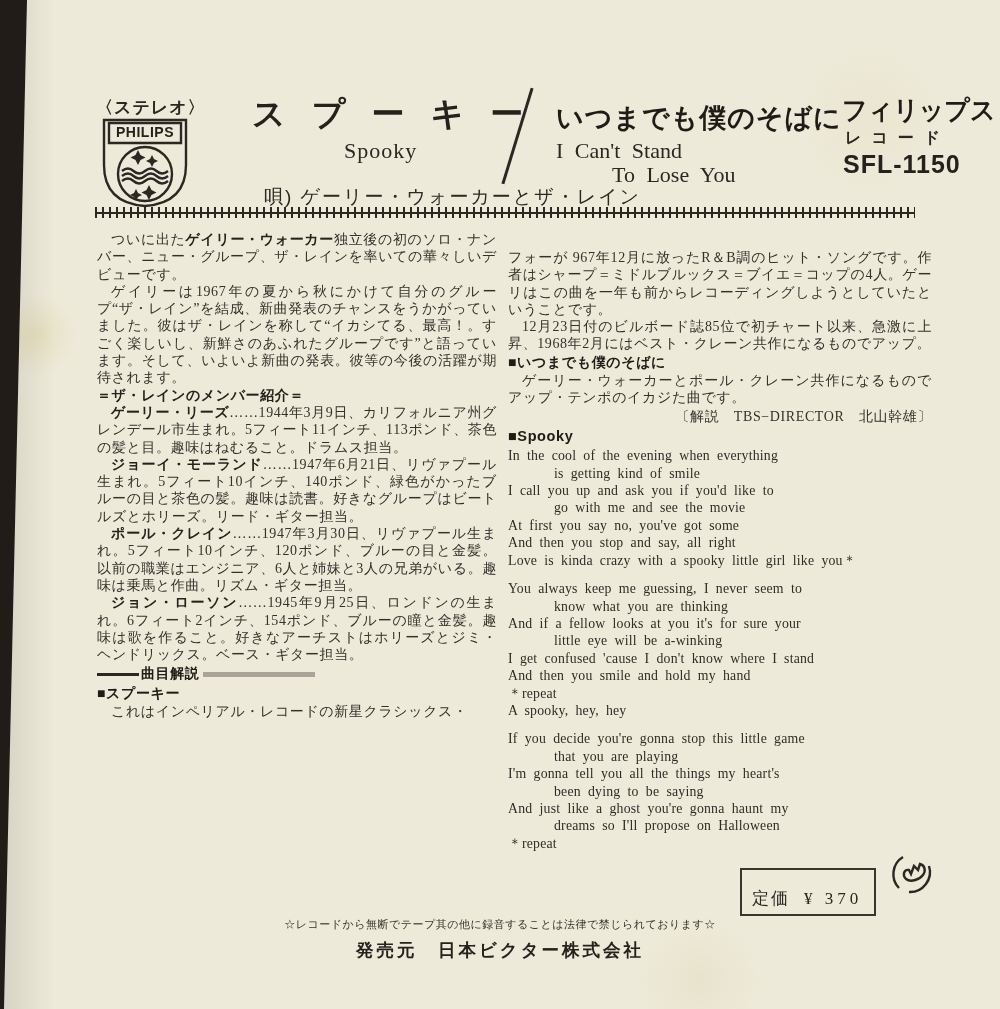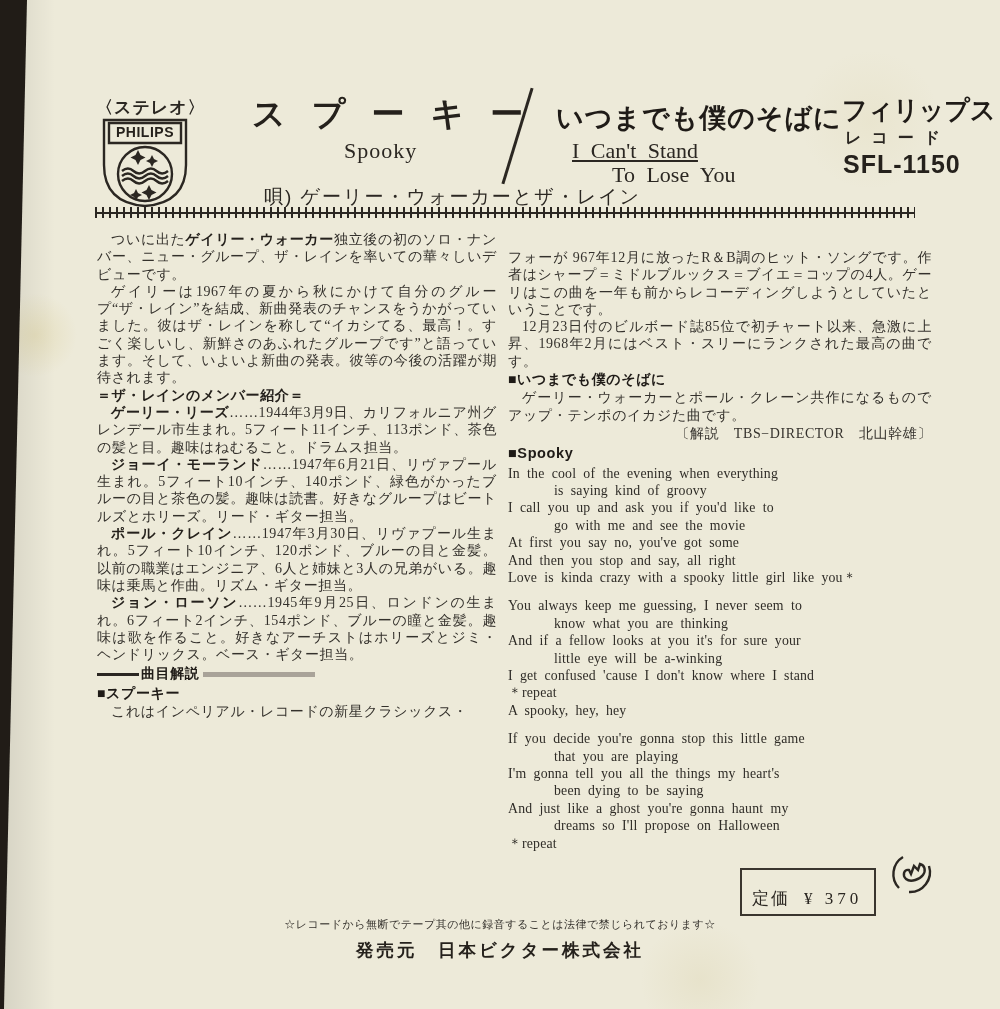--- a/index.html
+++ b/index.html
@@ -28,21 +28,21 @@
   .philips-word{position:absolute;left:0;right:0;top:7px;text-align:center;
     font-family:"Liberation Sans",sans-serif;font-weight:900;font-size:14px;
     letter-spacing:.5px;color:#25211c;}
   .title-jp-a{position:absolute;left:252px;top:92px;font-family:"Liberation Sans",sans-serif;
     font-weight:bold;font-size:33px;letter-spacing:26px;color:#25211c;white-space:nowrap;}
   .slash{position:absolute;left:516px;top:86px;width:3px;height:100px;background:#2b2722;
     transform:rotate(17deg);}
   .title-jp-b{position:absolute;left:556px;top:100px;font-family:"Liberation Sans",sans-serif;
     font-weight:900;font-size:27px;letter-spacing:1px;color:#1f1b17;white-space:nowrap;}
   .title-en-a{position:absolute;left:344px;top:138px;font-size:22px;color:#2b2722;letter-spacing:1px;}
-  .title-en-b1{position:absolute;left:572px;top:138px;font-size:22px;color:#2b2722;word-spacing:6px;text-decoration:underline;}
+  .title-en-b1{position:absolute;left:556px;top:138px;font-size:22px;color:#2b2722;word-spacing:6px;}
   .title-en-b2{position:absolute;left:612px;top:162px;font-size:22px;color:#2b2722;word-spacing:6px;}
   .artist-line{position:absolute;left:264px;top:184px;font-family:"Liberation Sans",sans-serif;
     font-size:19px;letter-spacing:2px;color:#2b2722;}
   .label-name{position:absolute;left:842px;top:94px;font-family:"Liberation Sans",sans-serif;
     font-weight:900;font-size:25px;letter-spacing:0px;color:#1f1b17;transform:scaleY(1.05);white-space:nowrap;}
   .label-sub{position:absolute;left:845px;top:128px;font-family:"Liberation Sans",sans-serif;
     font-size:16px;font-weight:bold;letter-spacing:10px;color:#2b2722;white-space:nowrap;}
   .catalog-no{position:absolute;left:843px;top:150px;font-family:"Liberation Sans",sans-serif;
     font-weight:bold;font-size:25px;letter-spacing:1px;color:#25211c;}
   .divider{position:absolute;left:95px;top:207px;width:820px;height:11px;
@@ -129,38 +129,39 @@
         <span class="l1"></span>
         <span>曲目解説</span>
         <span class="l2"></span>
       </div>
     <div class="track-heading">■スプーキー</div>
     <p>これはインペリアル・レコードの新星クラシックス・</p>
   </div>
 
   <div class="col col-right">
     <p style="text-indent:0">フォーが 967年12月に放ったR＆B調のヒット・ソングです。作者はシャープ＝ミドルブルックス＝ブイエ＝コップの4人。ゲーリはこの曲を一年も前からレコーディングしようとしていたということです。</p>
-    <p>12月23日付のビルボード誌85位で初チャート以来、急激に上昇、1968年2月にはベスト・スリーにランクされた最高の曲です。</p>
+    <p>12月23日付のビルボード誌85位で初チャート以来、急激に上昇、1968年2月にはベスト・クレーン共作になるものでアップ。</p>
     <div class="track-heading">■いつまでも僕のそばに</div>
     <p>ゲーリー・ウォーカーとポール・クレーン共作になるものでアップ・テンポのイカジた曲です。</p>
     <div class="credit">〔解説　TBS−DIRECTOR　北山幹雄〕</div>
     <div class="lyrics-heading">■Spooky</div>
     <div class="lyric">In the cool of the evening when everything</div>
-    <div class="lyric ind">is saying kind of groovy</div>
+    <div class="lyric ind">is getting kind of smile</div>
     <div class="lyric">I call you up and ask you if you'd like to</div>
     <div class="lyric ind">go with me and see the movie</div>
     <div class="lyric">At first you say no, you've got some</div>
     <div class="lyric">And then you stop and say, all right</div>
     <div class="lyric">Love is kinda crazy with a spooky little girl like you＊</div>
     <div class="st-gap"></div>
     <div class="lyric">You always keep me guessing, I never seem to</div>
     <div class="lyric ind">know what you are thinking</div>
     <div class="lyric">And if a fellow looks at you it's for sure your</div>
     <div class="lyric ind">little eye will be a-winking</div>
     <div class="lyric">I get confused 'cause I don't know where I stand</div>
+    <div class="lyric">And then you smile and hold my hand</div>
     <div class="lyric">＊repeat</div>
     <div class="lyric">A spooky, hey, hey</div>
     <div class="st-gap"></div>
     <div class="lyric">If you decide you're gonna stop this little game</div>
     <div class="lyric ind">that you are playing</div>
     <div class="lyric">I'm gonna tell you all the things my heart's</div>
     <div class="lyric ind">been dying to be saying</div>
     <div class="lyric">And just like a ghost you're gonna haunt my</div>
     <div class="lyric ind">dreams so  I'll propose on Halloween</div>
     <div class="lyric">＊repeat</div>

